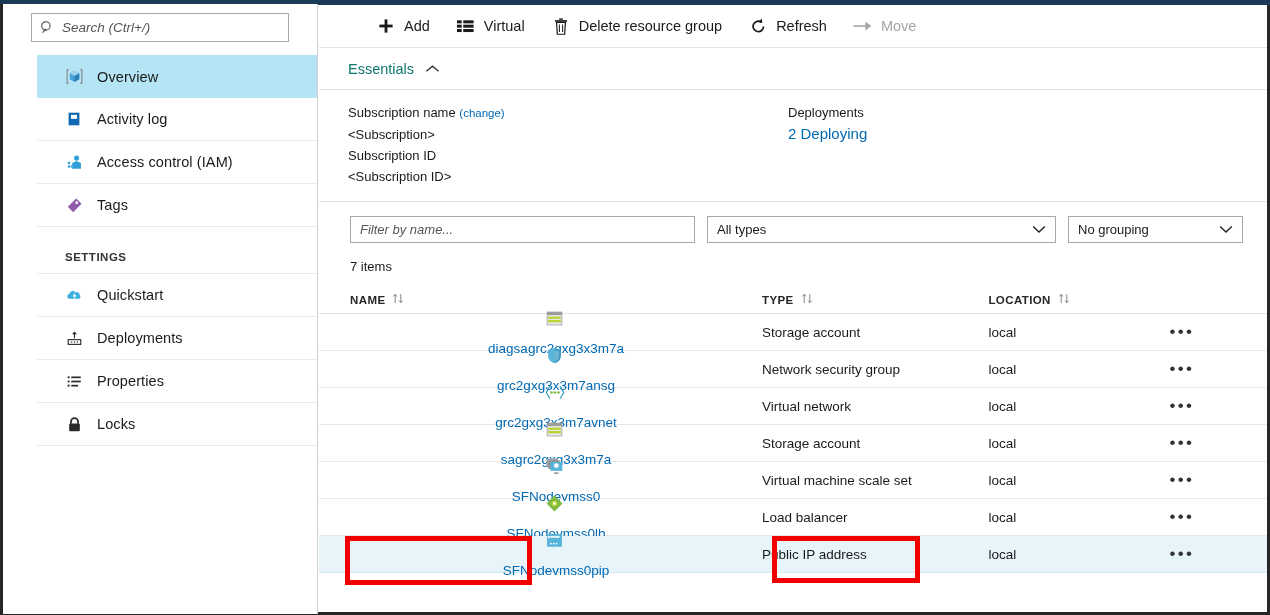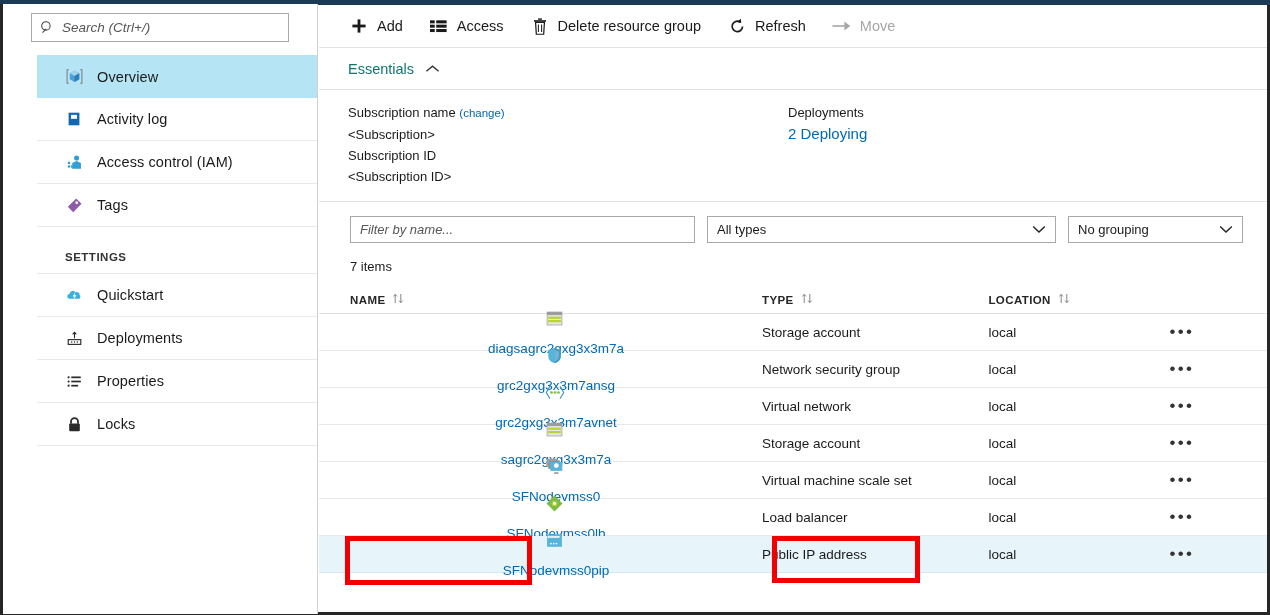--- a/index.html
+++ b/index.html
@@ -61,21 +61,21 @@
     border-bottom: 1px solid #eaeaea;
   }
 
   
   .main {
     position: absolute; left: 319px; top: 5px; right: 0; bottom: 0;
     background: #fff;
   }
   .toolbar {
     height: 43px; display: flex; align-items: center;
-    padding-left: 17px;
+    padding-left: 44px;
     border-bottom: 1px solid #e3e3e3;
     gap: 0px;
   }
   .tb-btn {
     display: flex; align-items: center; gap: 8px;
     height: 43px; padding: 0 13px;
     font-size: 14.5px; color: #1a1a1a;
     cursor: pointer; white-space: nowrap;
   }
   .tb-btn.disabled { color: #a6a6a6; align-items: center; }
@@ -296,21 +296,21 @@
         <span class="tb-ico">
           <svg width="17" height="14" viewBox="0 0 18 14">
             <rect x="0" y="1.0" width="5.0" height="3.2" fill="#1a1a1a"></rect>
             <rect x="0" y="5.6" width="5.0" height="3.2" fill="#1a1a1a"></rect>
             <rect x="0" y="10.2" width="5.0" height="3.2" fill="#1a1a1a"></rect>
             <rect x="6.6" y="1.0" width="11.0" height="3.2" fill="#1a1a1a"></rect>
             <rect x="6.6" y="5.6" width="11.0" height="3.2" fill="#1a1a1a"></rect>
             <rect x="6.6" y="10.2" width="11.0" height="3.2" fill="#1a1a1a"></rect>
           </svg>
         </span>
-        <span>Access</span>
+        <span>Virtual</span>
       </div>
 
       <div class="tb-btn">
         <span class="tb-ico">
           <svg width="16" height="17" viewBox="0 0 16 18">
             <rect x="6.0" y="0.4" width="4.0" height="1.5" fill="#1a1a1a"></rect>
             <rect x="1.6" y="2.3" width="12.8" height="1.7" fill="#1a1a1a"></rect>
             <path d="M3.3 4.6 H12.7 L11.9 17.2 H4.1 Z" fill="none" stroke="#1a1a1a" stroke-width="1.3"></path>
             <line x1="6.3" y1="7.0" x2="6.3" y2="14.8" stroke="#1a1a1a" stroke-width="1.1"></line>
             <line x1="9.7" y1="7.0" x2="9.7" y2="14.8" stroke="#1a1a1a" stroke-width="1.1"></line>

